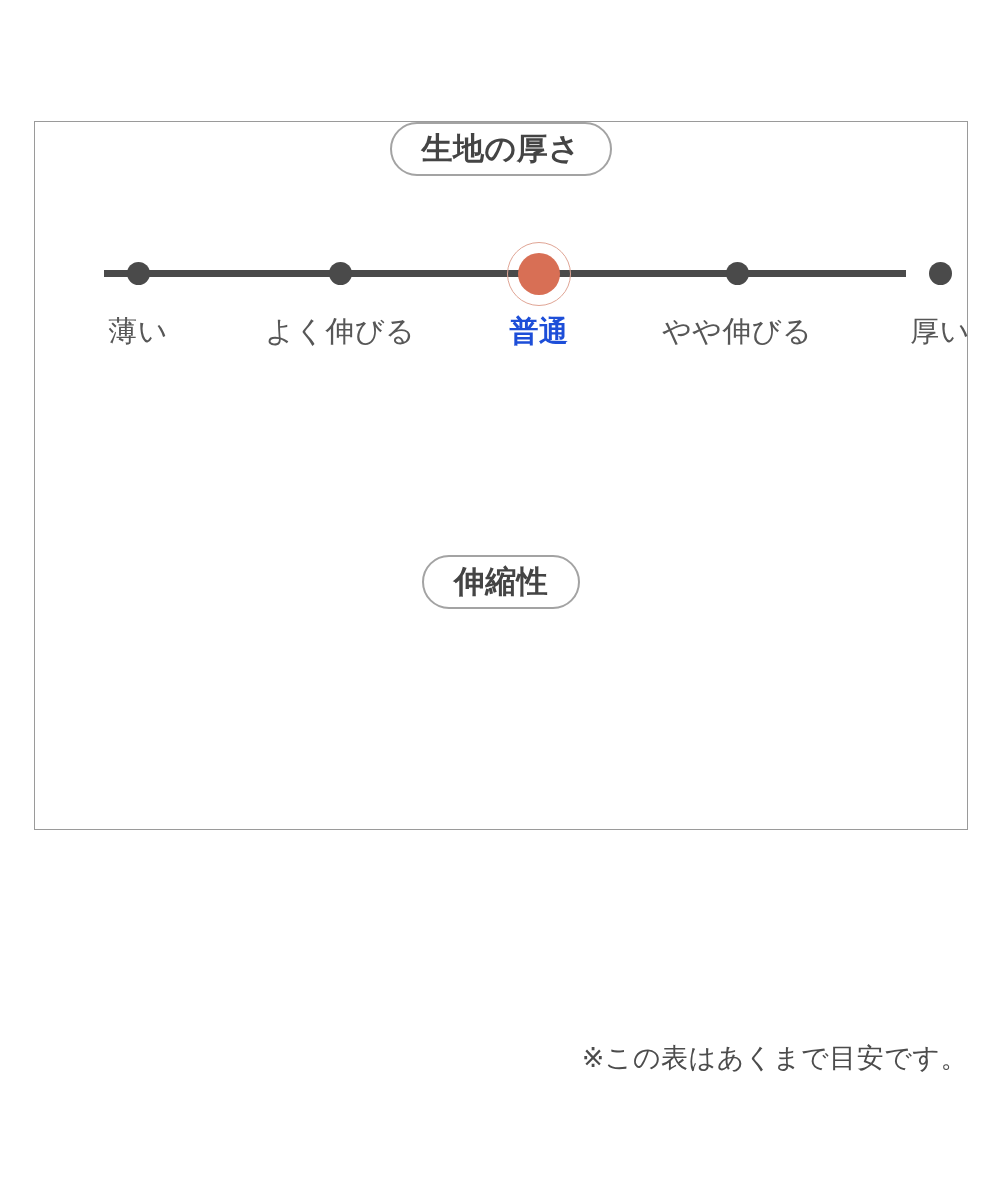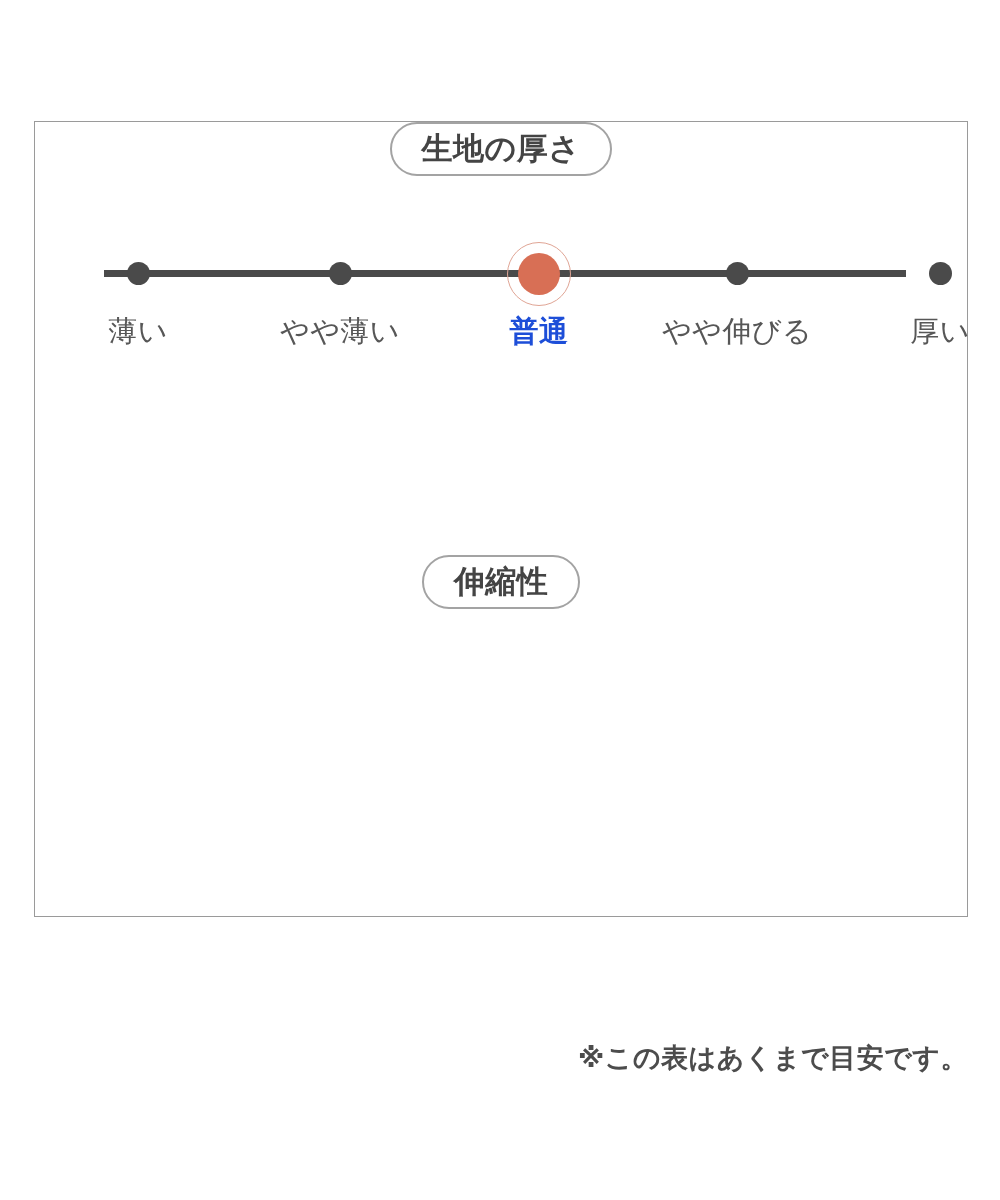--- a/index.html
+++ b/index.html
@@ -15,21 +15,21 @@
     position: relative;
     overflow: hidden;
   }
 
   
   #spec-frame {
     position: absolute;
     left: 34px;
     top: 121px;
     width: 934px;
-    height: 796px;
+    height: 709px;
     border: 1.5px solid #9a9a9a;
     box-sizing: border-box;
     background: #ffffff;
   }
 
   
   .section {
     position: absolute;
     left: 0;
     width: 100%;
@@ -136,21 +136,20 @@
 
   
   #footnote {
     position: absolute;
     right: 32px;
     top: 1040px;
     font-size: 27px;
     color: #4c4c4c;
     letter-spacing: 0.5px;
     white-space: nowrap;
-    font-weight: bold;
   }
 </style>
 </head>
 <body>
 
 <div id="spec-frame">
 
   <div class="section" id="section-thickness">
     <div class="badge-row">
       <div class="badge">生地の厚さ</div>
@@ -161,21 +160,21 @@
 
       <div class="scale-point" style="left:103px;">
 
         <div class="dot"></div>
         <div class="tick-label">薄い</div>
       </div>
 
       <div class="scale-point" style="left:305px;">
 
         <div class="dot"></div>
-        <div class="tick-label">やや薄い</div>
+        <div class="tick-label">よく伸びる</div>
       </div>
 
       <div class="scale-point selected" style="left:504px;">
         <div class="halo"></div>
         <div class="dot"></div>
         <div class="tick-label">普通</div>
       </div>
 
       <div class="scale-point" style="left:702px;">
 

